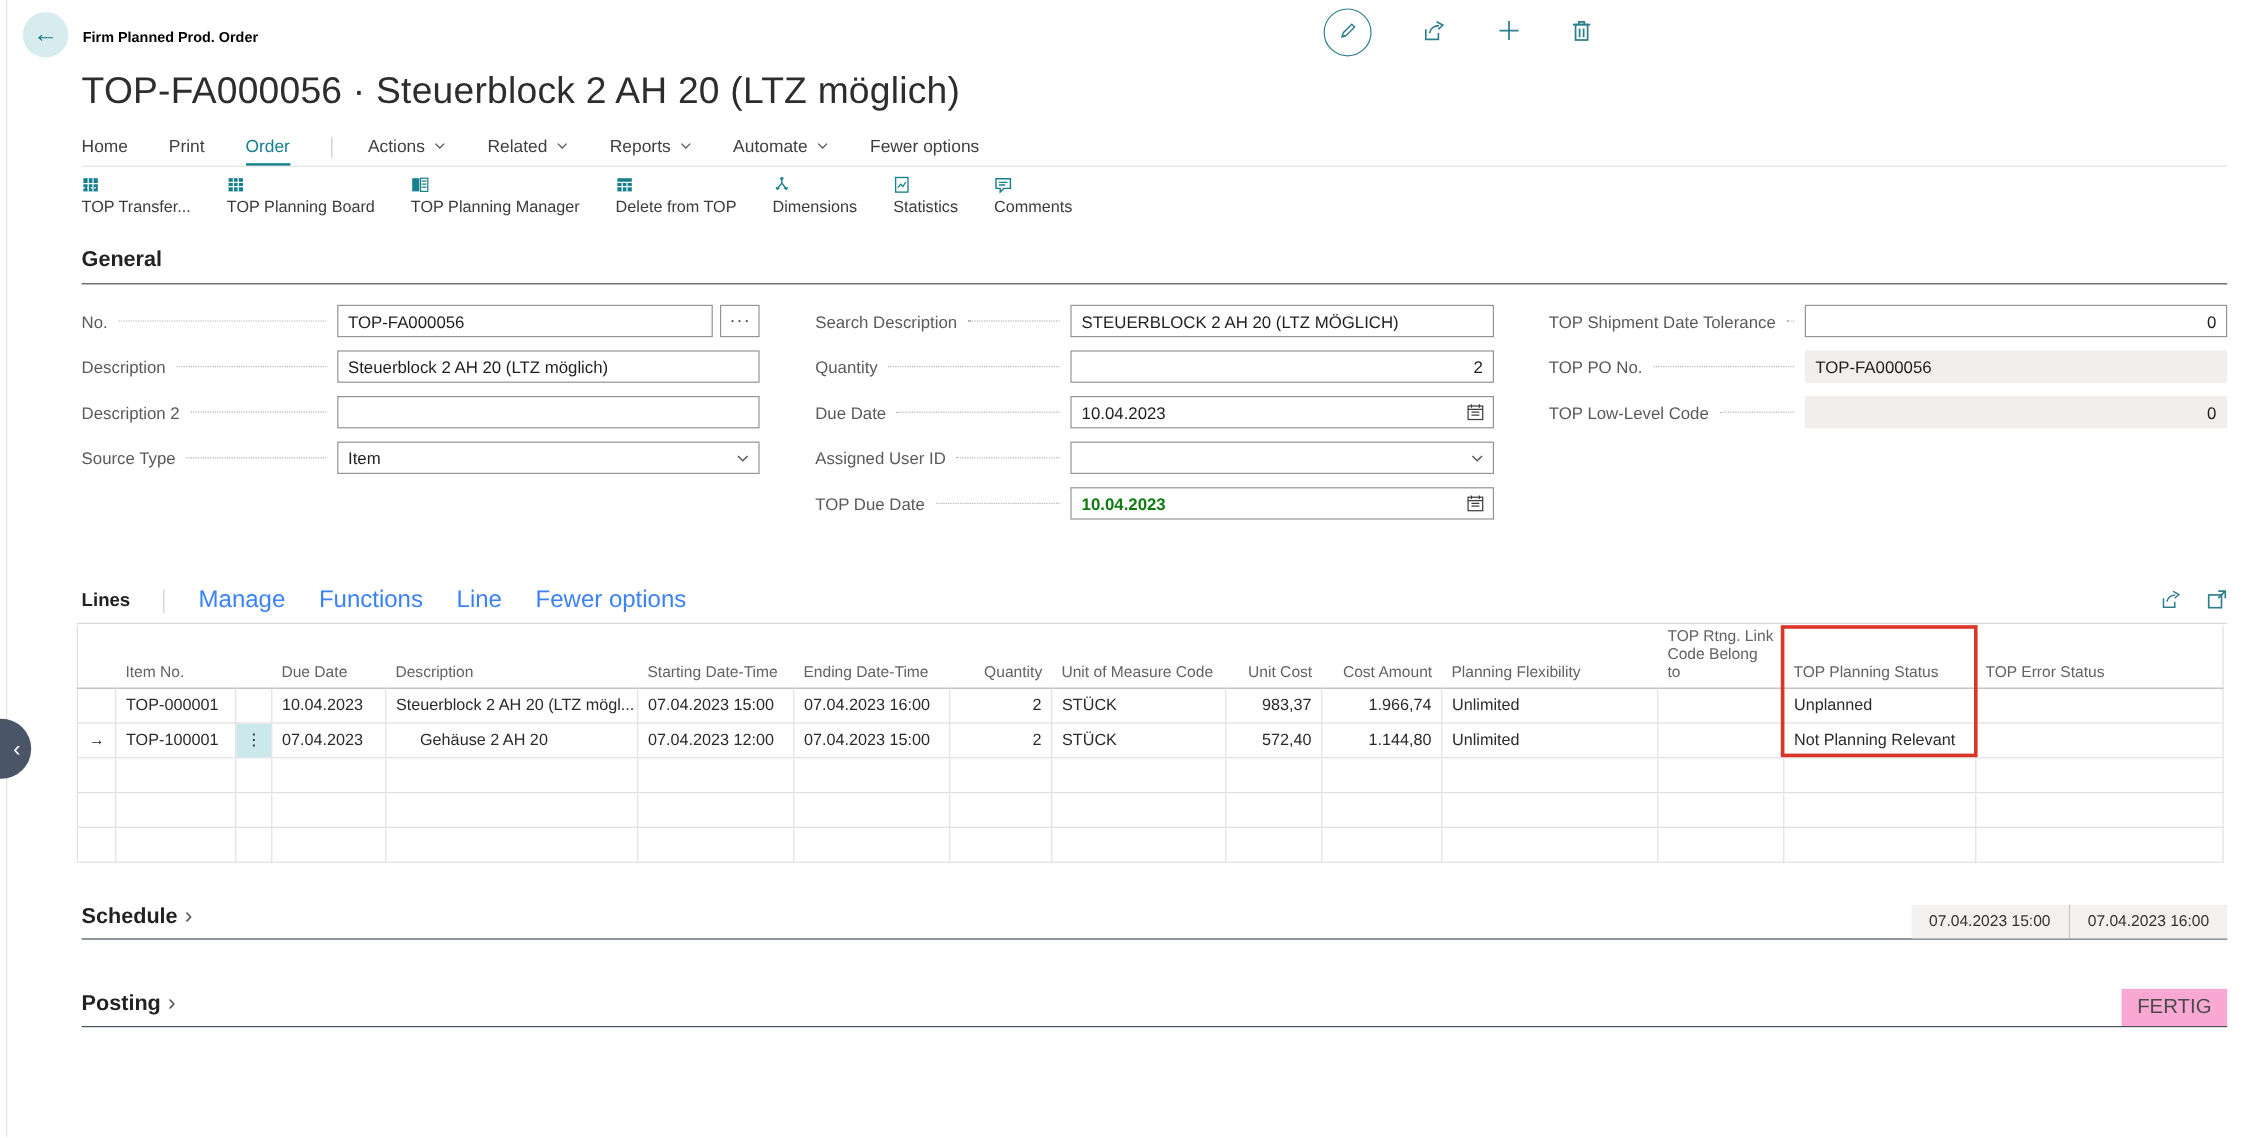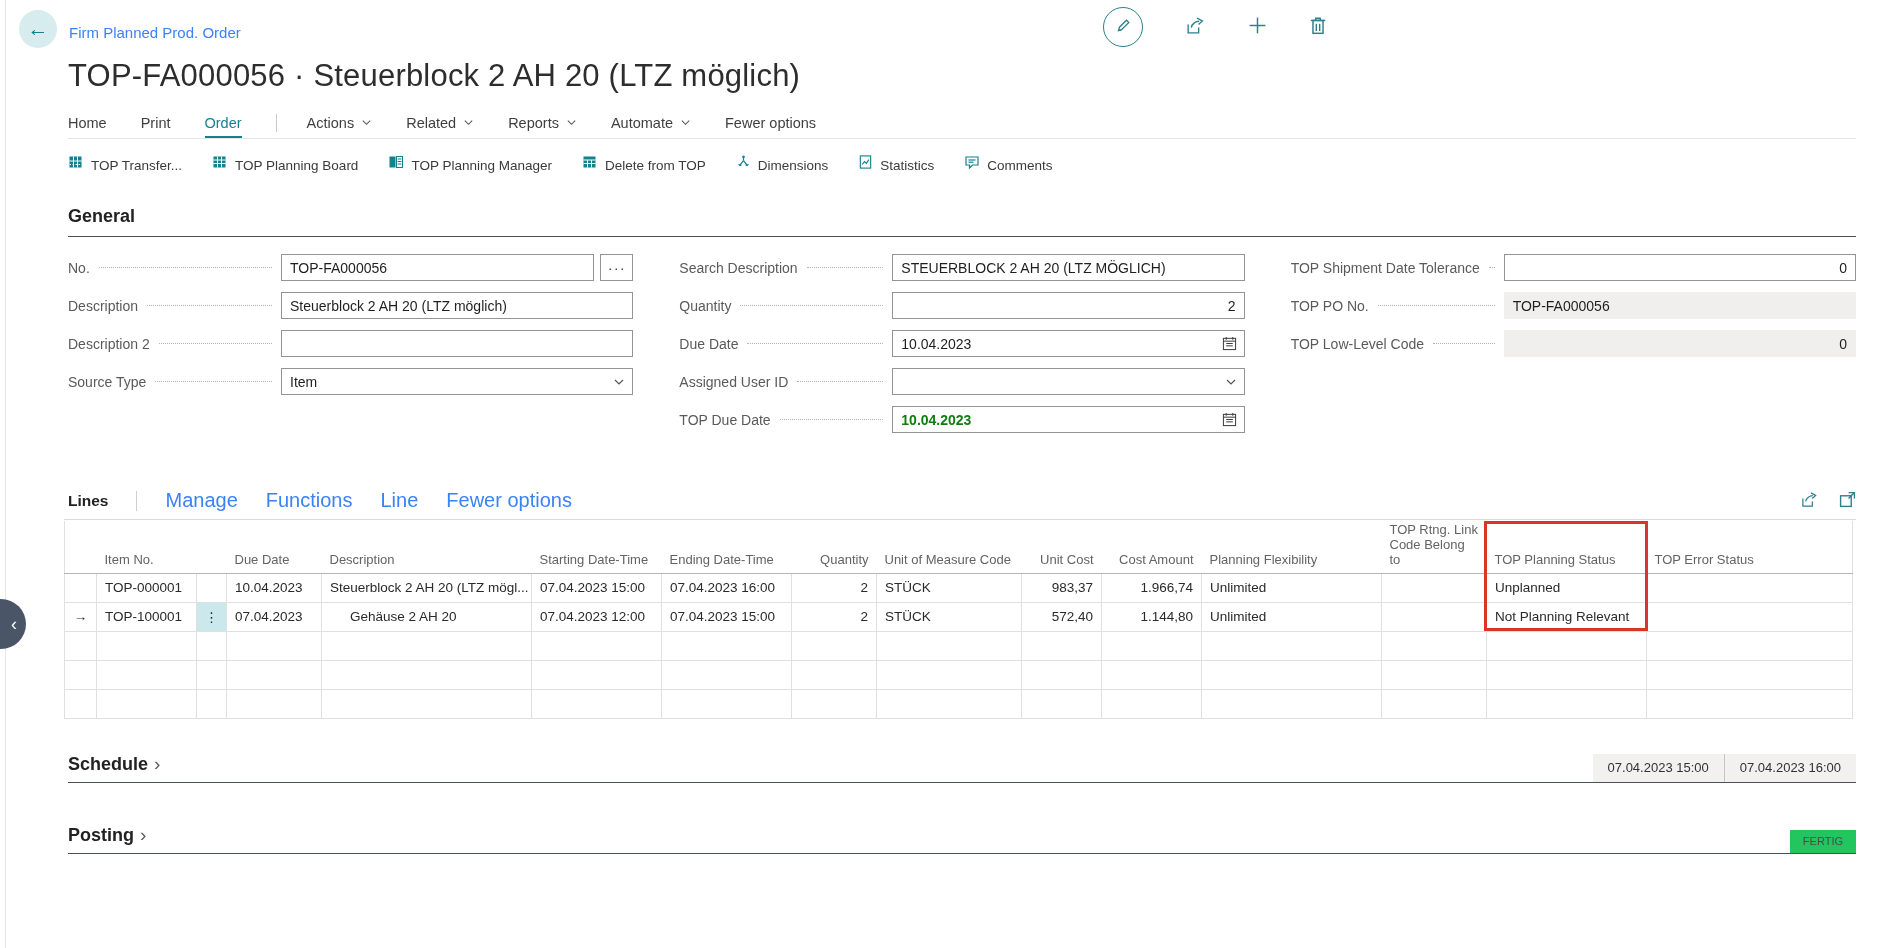--- a/index.html
+++ b/index.html
@@ -6,40 +6,40 @@
   html,body { background:#fff; }
   body { font-family: "Liberation Sans", "DejaVu Sans", sans-serif; color:#1f1f1f; }
   .page { position:relative; width:1889px; height:948px; background:#fff; overflow:hidden; }
   .leftline { position:absolute; left:5px; top:0; width:1px; height:100%; background:#e6e6e6; }
 
   
   .topbar { position:relative; height:52px; }
   .back-btn { position:absolute; left:19px; top:10px; width:38px; height:38px; border-radius:50%;
               background:#d7ecef; color:#17808d; font-size:21px; display:flex; align-items:center;
               justify-content:center; cursor:pointer; border:none; }
-  .caption { position:absolute; left:69px; top:24px; font-size:15px; color:#3b82f6; }
+  .caption { position:absolute; left:69px; top:24px; font-size:12px; color:#000000;font-weight:bold; }
   .window-actions { position:absolute; left:1103px; top:7px; display:flex; align-items:center; }
   .wa-btn { background:none; border:none; color:#2d7f8d; cursor:pointer; display:flex; align-items:center; justify-content:center; }
   .wa-circle { width:40px; height:40px; border:1px solid #2d7f8d; border-radius:50%; }
   .wa-gap { margin-left:42px; }
 
   
   .page-title { margin:6px 0 0 68px; font-size:31px; font-weight:300; color:#2d2d2d; letter-spacing:0.2px; }
 
   
   .tabbar { margin:16px 0 0 68px; display:flex; align-items:flex-end; height:28px; }
   .tab { font-size:14.5px; color:#3f3f3f; margin-right:34px; padding-bottom:7px; cursor:pointer; display:flex; align-items:center; }
   .tab.selected { color:#17808d; border-bottom:2px solid #17808d; padding-bottom:5px; }
   .tab .chev { margin-left:7px; }
   .tab-divider { width:1px; height:18px; background:#c9c9c9; margin:0 30px 6px 0; }
   .tabrule { margin:0 33px 0 68px; height:1px; background:#e4e4e4; }
 
   
   .cmdbar { margin:11px 0 0 68px; display:flex; align-items:center; height:26px; }
-  .cmd { display:flex; align-items:flex-end; margin-right:30px; background:none; border:none; cursor:pointer; }
+  .cmd { display:flex; align-items:flex-start; margin-right:30px; background:none; border:none; cursor:pointer;flex-direction:column; }
   .cmd svg { margin-right:7px; }
   .cmd .lbl { font-size:13.5px; color:#3b3b3b; }
 
   
   .section-head { margin:30px 33px 0 68px; border-bottom:1px solid #4f4f4f; padding-bottom:9px; }
   .section-head h2 { font-size:18px; font-weight:700; color:#222; display:inline; }
   .fields { margin:17px 33px 0 68px; display:grid; grid-template-columns:1fr 1fr 1fr; column-gap:46px; }
   .fieldcol { display:flex; flex-direction:column; row-gap:11px; }
   .frow { display:flex; align-items:center; height:27px; }
   .cap { width:213px; flex:none; display:flex; align-items:center; font-size:14px; color:#5a5a5a; }
@@ -82,21 +82,21 @@
 
   
   .collapsed { margin:0 33px 0 68px; border-bottom:1px solid #49525c; display:flex; align-items:flex-end; }
   .collapsed.schedule { margin-top:34px; }
   .collapsed.posting { margin-top:41px; }
   .collapsed h2 { font-size:18px; font-weight:700; color:#222; padding-bottom:7px; cursor:pointer; }
   .collapsed .chevron { font-size:19px; color:#5a5a5a; font-weight:400; margin-left:6px; }
   .summary { margin-left:auto; display:flex; align-items:stretch; }
   .chip { background:#f2f1f0; font-size:13px; color:#323232; padding:6px 15px 7px 15px; }
   .chip.divided { border-left:1px solid #c6c6c6; }
-  .badge { background:#22c55e; font-size:11px; color:#4a4a4a; padding:5px 13px 6px 13px; }
+  .badge { background:#f9a8d4; font-size:17px; color:#4a4a4a; padding:5px 13px 6px 13px; }
 
   
   .edge-toggle { position:absolute; left:-24px; top:599px; width:50px; height:50px; border-radius:50%;
                  background:#4b5568; color:#fff; border:none; cursor:pointer; font-size:18px;
                  display:flex; align-items:center; justify-content:flex-end; padding-right:9px; }
 </style>
 </head>
 <body>
 
 <div class="page">

